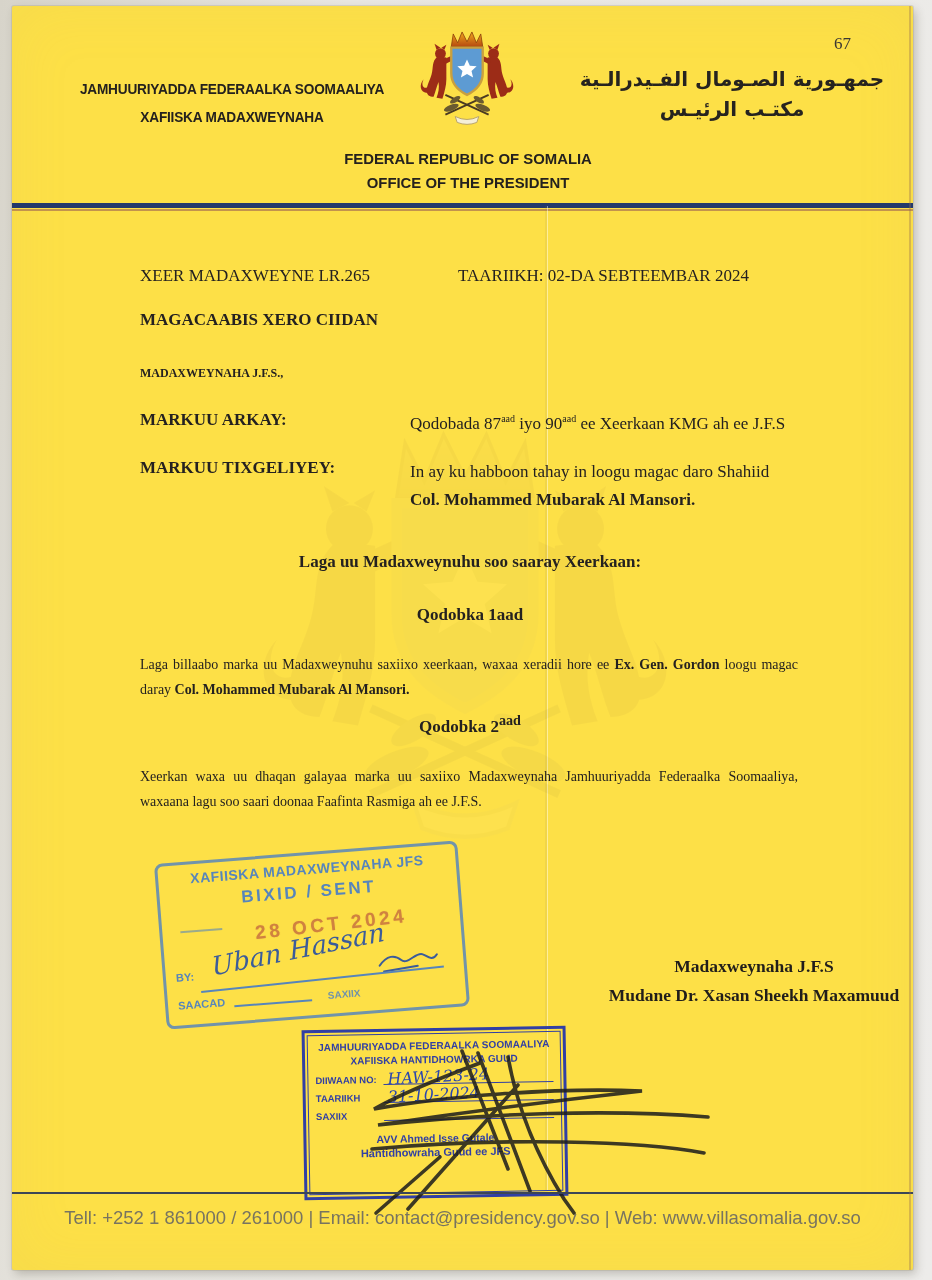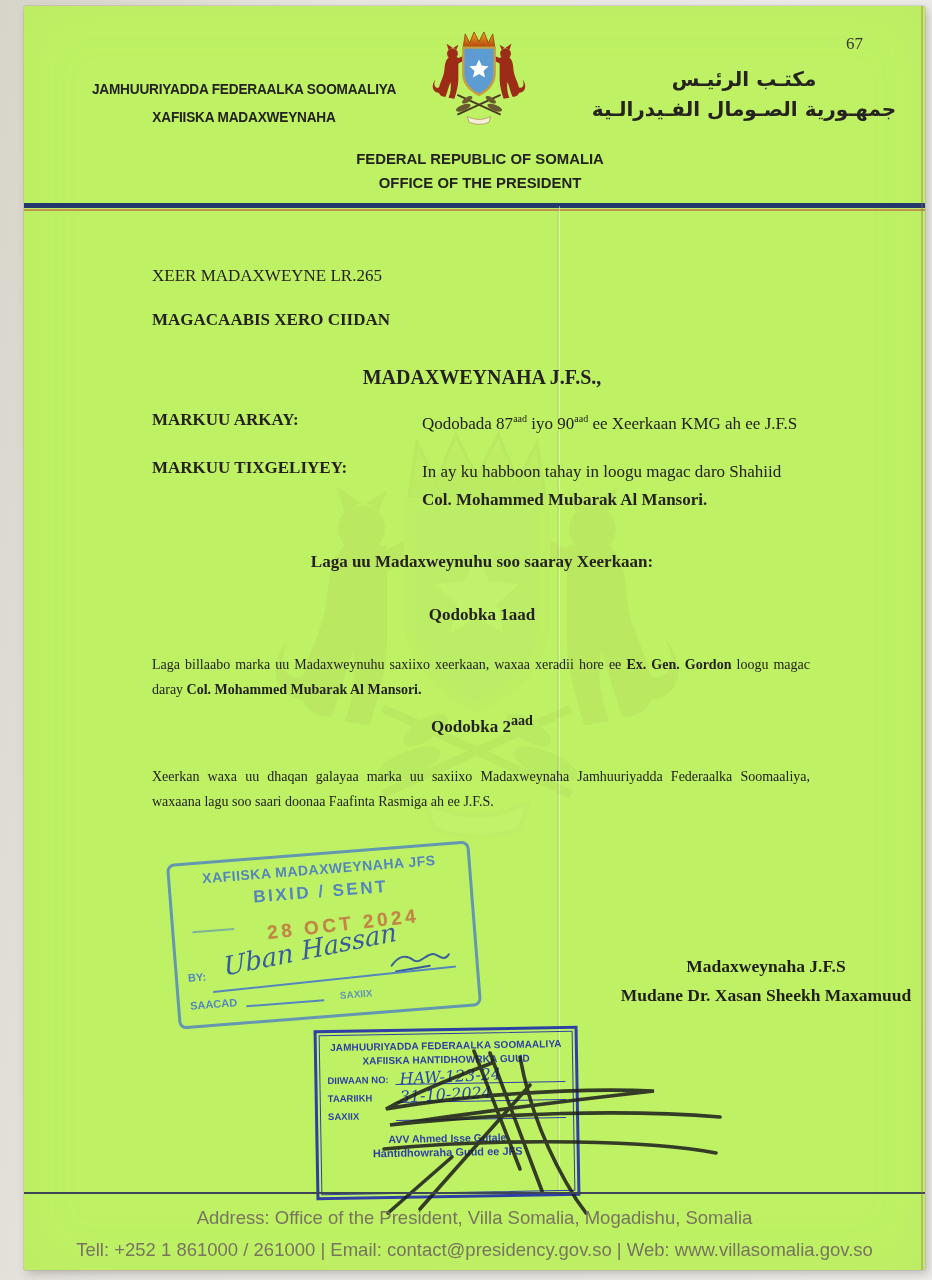--- a/index.html
+++ b/index.html
@@ -3,24 +3,23 @@
 <meta charset="utf-8">
 <style>
   html,body{margin:0;padding:0;}
   body{
     width:932px;height:1280px;position:relative;overflow:hidden;
     background:linear-gradient(100deg,#d7d4ca 0%,#e9e7e2 30%,#edecea 100%);
     font-family:"Liberation Serif", serif;
   }
   .paper{
     position:absolute;left:12px;top:6px;width:901px;height:1264px;
-    background:#bef264;border-radius:2px;
+    background:#fde047;border-radius:2px;
     box-shadow:0 0 0 1px rgba(160,150,120,.25), 3px 4px 10px rgba(60,55,40,.25),
                inset 0 0 60px rgba(190,175,120,.10);
-    margin-left:12px;
   }
   .paper::after{content:"";position:absolute;right:2px;top:0;bottom:0;width:2px;
     background:rgba(150,110,80,.35);}
   .fold{position:absolute;left:533px;top:200px;bottom:80px;width:2px;
     background:rgba(135,120,85,.10);box-shadow:1px 0 0 rgba(255,255,255,.45);}
   
   .org-so{position:absolute;left:28px;top:70px;width:384px;text-align:center;
     font-family:"Liberation Sans",sans-serif;font-weight:bold;font-size:14.5px;
     line-height:1.9;color:#24211e;transform:scaleX(.94);letter-spacing:-.2px;}
   .org-ar{position:absolute;right:16px;top:58px;width:330px;text-align:center;
@@ -32,22 +31,22 @@
   .pageno{position:absolute;left:822px;top:28px;font-size:17px;color:#3a3733;}
   .emblem{position:absolute;left:403px;top:24px;}
   .divider{position:absolute;left:0;right:0;top:197px;}
   .divider .navy{height:5px;background:#24396b;}
   .divider .gold{height:2px;background:#c2934e;margin-top:1px;}
   
   .doc{color:#242120;}
   .row-refs{position:absolute;left:128px;top:260px;width:660px;font-weight:normal;font-size:17px;}
   .row-refs .date{position:absolute;left:318px;top:0;}
   .subject{position:absolute;left:128px;top:304px;font-weight:bold;font-size:17px;}
-  .addressee{position:absolute;left:128px;top:360px;width:660px;text-align:center;
-    font-weight:bold;font-size:20px;}
+  .addressee{position:absolute;left:128px;top:360px;width:660px;
+    font-weight:bold;font-size:12px;}
   .clause{position:absolute;left:128px;width:660px;font-size:17px;}
   .clause .lbl{position:absolute;left:0;top:0;font-weight:bold;}
   .clause .val{position:absolute;left:270px;top:0;width:390px;line-height:1.65;}
   .clause sup{font-size:10px;}
   .c1{top:404px;} .c2{top:452px;}
   .center-bold{position:absolute;left:128px;width:660px;text-align:center;
     font-weight:bold;font-size:17px;}
   .proclaim{top:546px;} .q1{top:594px;} .q2{top:706px;}
   .para{position:absolute;left:128px;width:658px;font-size:14px;line-height:1.82;
     text-align:justify;}
@@ -110,22 +109,22 @@
 <div class="paper">
 
   <div class="pageno">67</div>
 
   <div class="org-so">
     <div>JAMHUURIYADDA FEDERAALKA SOOMAALIYA</div>
     <div>XAFIISKA MADAXWEYNAHA</div>
   </div>
 
   <div class="org-ar">
+    <div>جمهـورية الصـومال الفـيدرالـية</div>
     <div>مكتـب الرئيـس</div>
-    <div>جمهـورية الصـومال الفـيدرالـية</div>
   </div>
 
   <div class="emblem">
     <svg width="104" height="116" viewBox="0 0 104 118">
       <defs>
         <linearGradient id="gold" x1="0" y1="0" x2="0" y2="1">
           <stop offset="0" stop-color="#f2a81d"></stop>
             <stop offset="1" stop-color="#b5490f"></stop>
         </linearGradient>
       </defs>
@@ -171,20 +170,21 @@
 
   <div class="watermark">
     <svg width="450" height="505" viewBox="0 0 104 118">
         <use href="#emblemG"></use>
       </svg>
   </div>
 
   <div class="doc">
     <div class="row-refs">
       <span>XEER MADAXWEYNE LR.265</span>
+      <span class="date">TAARIIKH: 02-DA SEBTEEMBAR 2024</span>
     </div>
 
     <div class="subject">MAGACAABIS XERO CIIDAN</div>
 
     <div class="addressee">MADAXWEYNAHA J.F.S.,</div>
 
     <div class="clause c1">
       <span class="lbl">MARKUU ARKAY:</span>
       <span class="val"><span>Qodobada 87</span><sup>aad</sup><span> iyo 90</span><sup>aad</sup><span> ee Xeerkaan KMG ah ee J.F.S</span></span>
     </div>
@@ -270,17 +270,16 @@
         <path d="M166 12 L218 150"></path>
         <path d="M196 16 C204 60 222 110 252 158 L262 172"></path>
         <path d="M206 44 L96 168"></path>
         <path d="M128 116 L64 172"></path>
       </g>
     </svg>
   </div>
 
   <div class="foot-rule"></div>
   <div class="footer">
-    <div>Address: Office of the President, Villa Somalia, Mogadishu, Somalia</div>
     <div>Tell: +252 1  861000 / 261000  | Email: contact@presidency.gov.so  | Web: www.villasomalia.gov.so</div>
   </div>
 
 </div>
 
 </body></html>

